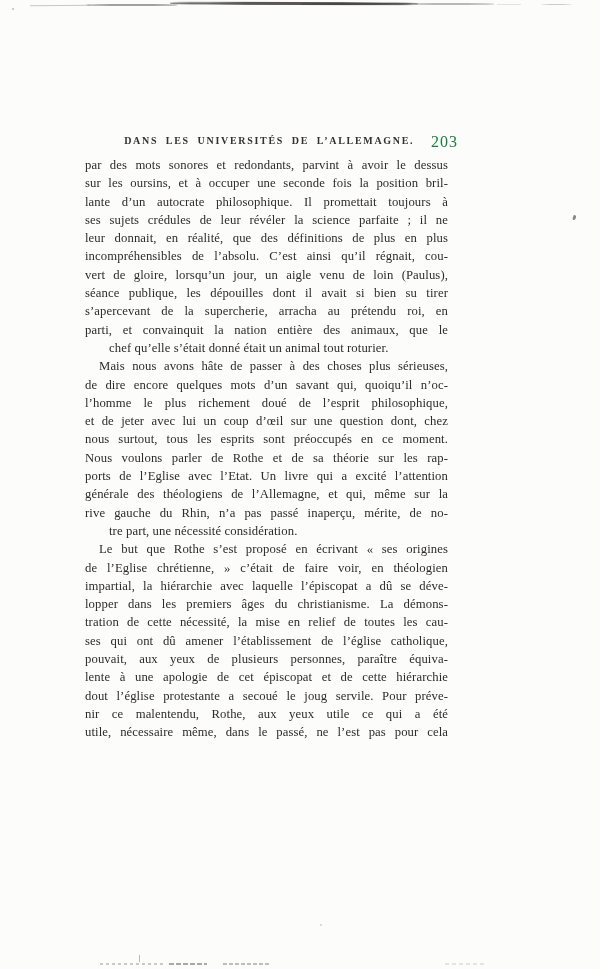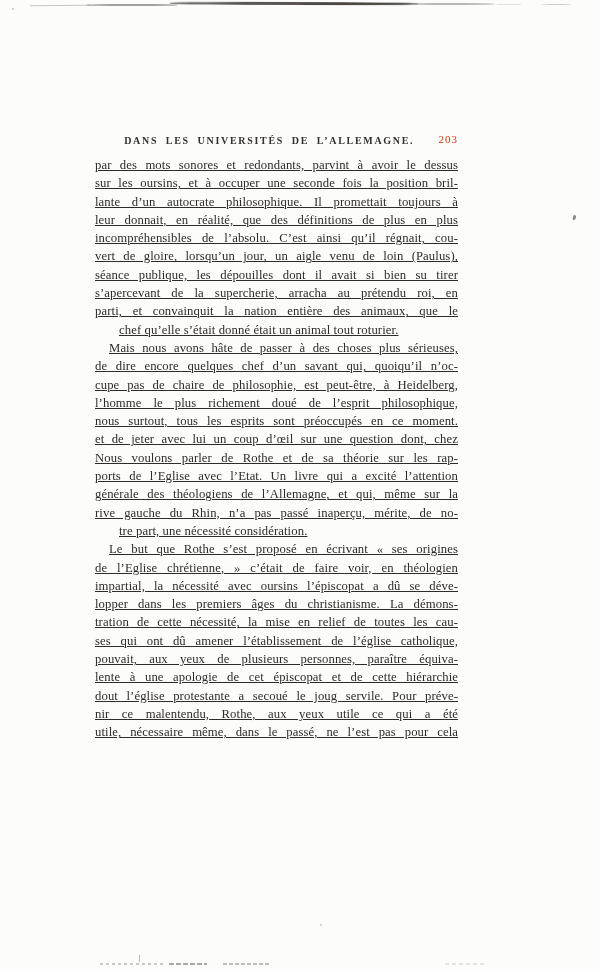--- a/index.html
+++ b/index.html
@@ -47,29 +47,28 @@
   .running-title {
     position: absolute; left: 48%; transform: translateX(-50%);
     top: 2px;
     white-space: nowrap;
     font-size: 10px; font-weight: bold;
     letter-spacing: 1.7px; word-spacing: 3.5px;
     color: #34312d;
   }
   .page-number {
     position: absolute; right: 0; top: 0;
-    font-size: 11px; letter-spacing: 1px;
-    color: #c2410c;
+    font-size: 16px; letter-spacing: 1px;
+    color: #15803d;
   }
 
   
   .textblock {
-    position: absolute; left: 95px; top: 156px; width: 363px;
+    position: absolute; left: 85px; top: 156px; width: 363px;
     overflow: hidden;
-    text-decoration: underline;
   }
   .line {
     font-size: 12.7px;
     line-height: 18.3px;
     white-space: nowrap;
     text-align: justify;
     text-align-last: justify;
     letter-spacing: 0.1px;
   }
   .line.pend { text-align-last: left; margin-left: 24px; }
@@ -93,47 +92,47 @@
     <span class="running-title">DANS LES UNIVERSITÉS DE L’ALLEMAGNE.</span>
     <span class="page-number">203</span>
   </div>
 
   <div class="textblock">
 
     <div class="para">
       <div class="line">par des mots sonores et redondants, parvint à avoir le dessus</div>
       <div class="line">sur les oursins, et à occuper une seconde fois la position bril-</div>
       <div class="line">lante d’un autocrate philosophique. Il promettait toujours à</div>
+      <div class="line">ses sujets crédules de leur révéler la science parfaite ; il ne</div>
       <div class="line">leur donnait, en réalité, que des définitions de plus en plus</div>
       <div class="line">incompréhensibles de l’absolu. C’est ainsi qu’il régnait, cou-</div>
       <div class="line">vert de gloire, lorsqu’un jour, un aigle venu de loin (Paulus),</div>
       <div class="line">séance publique, les dépouilles dont il avait si bien su tirer</div>
       <div class="line">s’apercevant de la supercherie, arracha au prétendu roi, en</div>
       <div class="line">parti, et convainquit la nation entière des animaux, que le</div>
       <div class="line pend">chef qu’elle s’était donné était un animal tout roturier.</div>
     </div>
 
     <div class="para">
       <div class="line indent">Mais nous avons hâte de passer à des choses plus sérieuses,</div>
-      <div class="line">de dire encore quelques chef d’un savant qui, quoiqu’il n’oc-</div>
-      <div class="line">cupe pas de chaire de philosophie, est peut-être, à Heidelberg,</div>
+      <div class="line">de dire encore quelques mots d’un savant qui, quoiqu’il n’oc-</div>
       <div class="line">l’homme le plus richement doué de l’esprit philosophique,</div>
+      <div class="line">et de jeter avec lui un coup d’œil sur une question dont, chez</div>
       <div class="line">nous surtout, tous les esprits sont préoccupés en ce moment.</div>
-      <div class="line">et de jeter avec lui un coup d’œil sur une question dont, chez</div>
       <div class="line">Nous voulons parler de Rothe et de sa théorie sur les rap-</div>
       <div class="line">ports de l’Eglise avec l’Etat. Un livre qui a excité l’attention</div>
       <div class="line">générale des théologiens de l’Allemagne, et qui, même sur la</div>
       <div class="line">rive gauche du Rhin, n’a pas passé inaperçu, mérite, de no-</div>
       <div class="line pend">tre part, une nécessité considération.</div>
     </div>
 
     <div class="para">
       <div class="line indent">Le but que Rothe s’est proposé en écrivant « ses origines</div>
       <div class="line">de l’Eglise chrétienne, » c’était de faire voir, en théologien</div>
-      <div class="line">impartial, la nécessité avec oursins l’épiscopat a dû se déve-</div>
+      <div class="line">impartial, la hiérarchie avec laquelle l’épiscopat a dû se déve-</div>
       <div class="line">lopper dans les premiers âges du christianisme. La démons-</div>
       <div class="line">tration de cette nécessité, la mise en relief de toutes les cau-</div>
       <div class="line">ses qui ont dû amener l’établissement de l’église catholique,</div>
       <div class="line">pouvait, aux yeux de plusieurs personnes, paraître équiva-</div>
       <div class="line">lente à une apologie de cet épiscopat et de cette hiérarchie</div>
       <div class="line">dout l’église protestante a secoué le joug servile. Pour préve-</div>
       <div class="line">nir ce malentendu, Rothe, aux yeux utile ce qui a été</div>
       <div class="line">utile, nécessaire même, dans le passé, ne l’est pas pour cela</div>
     </div>
 

